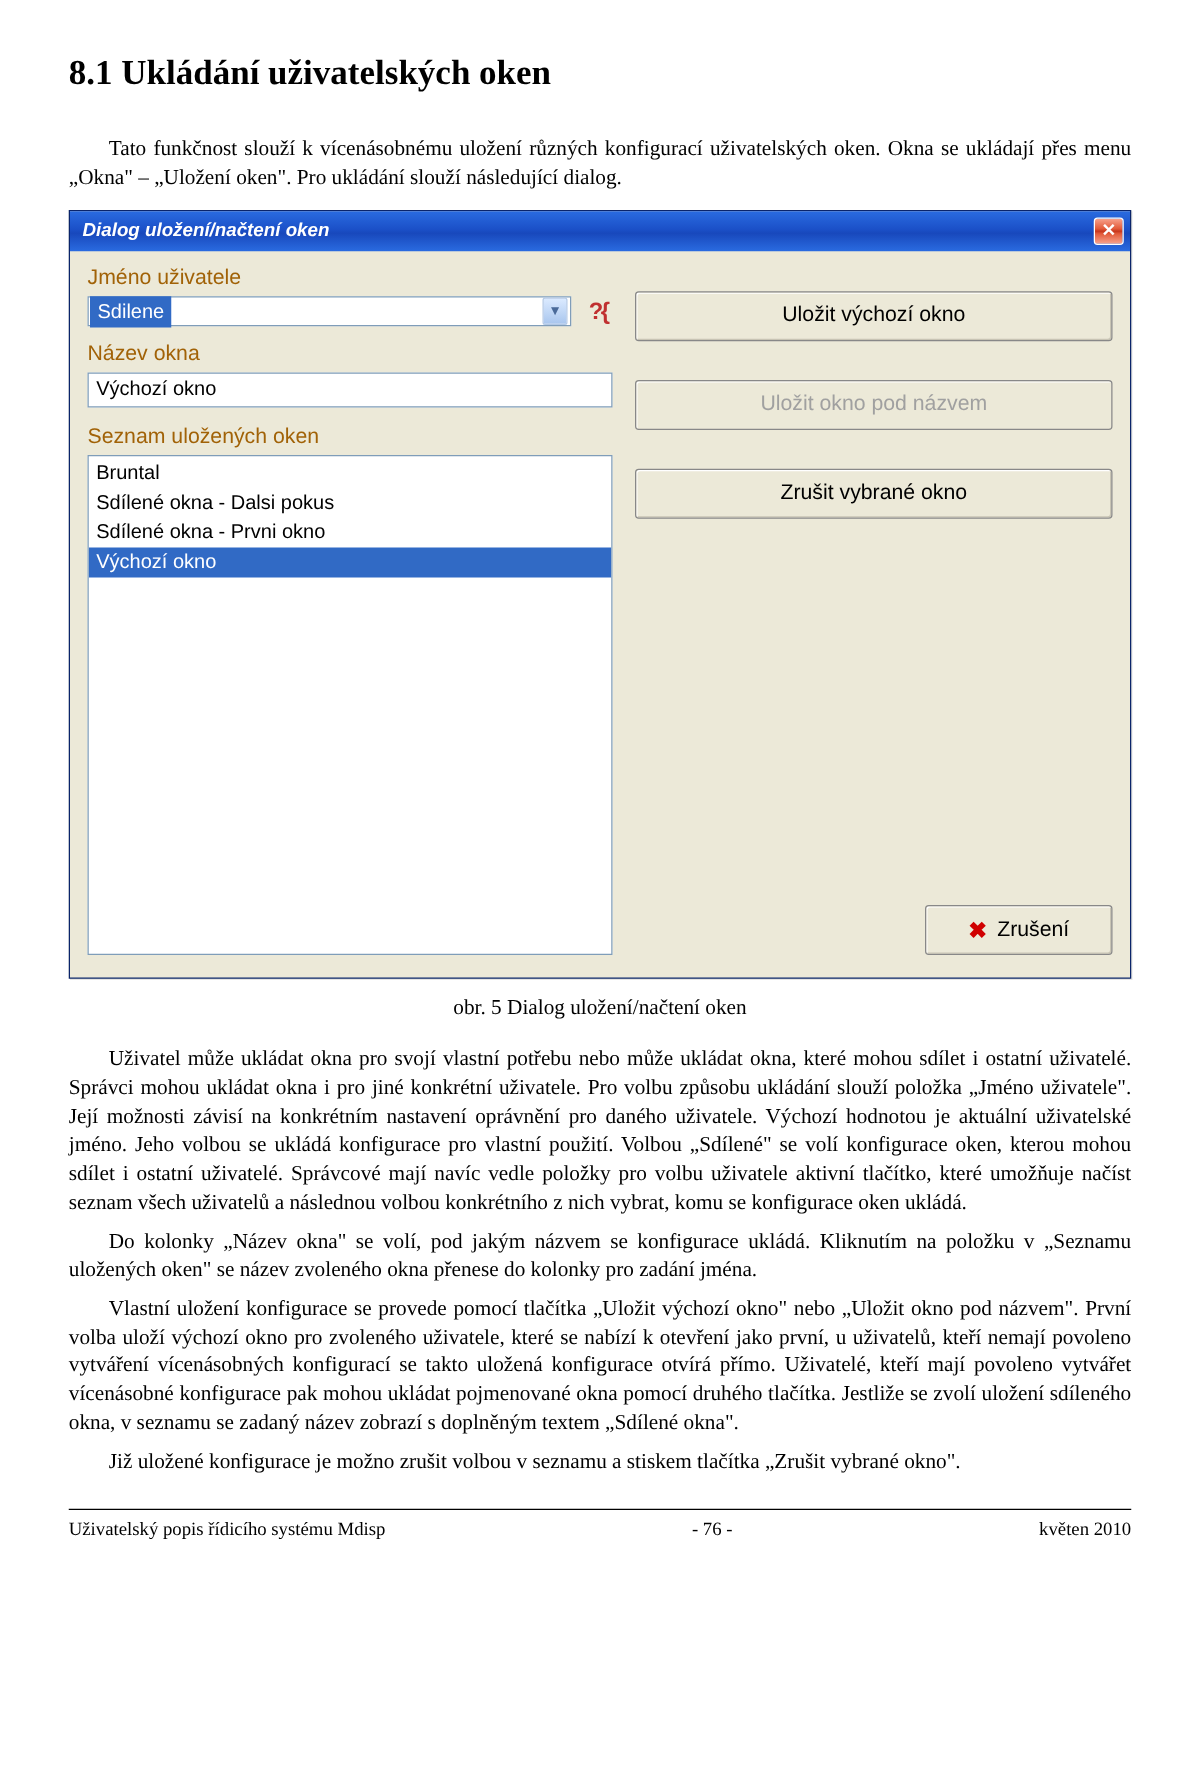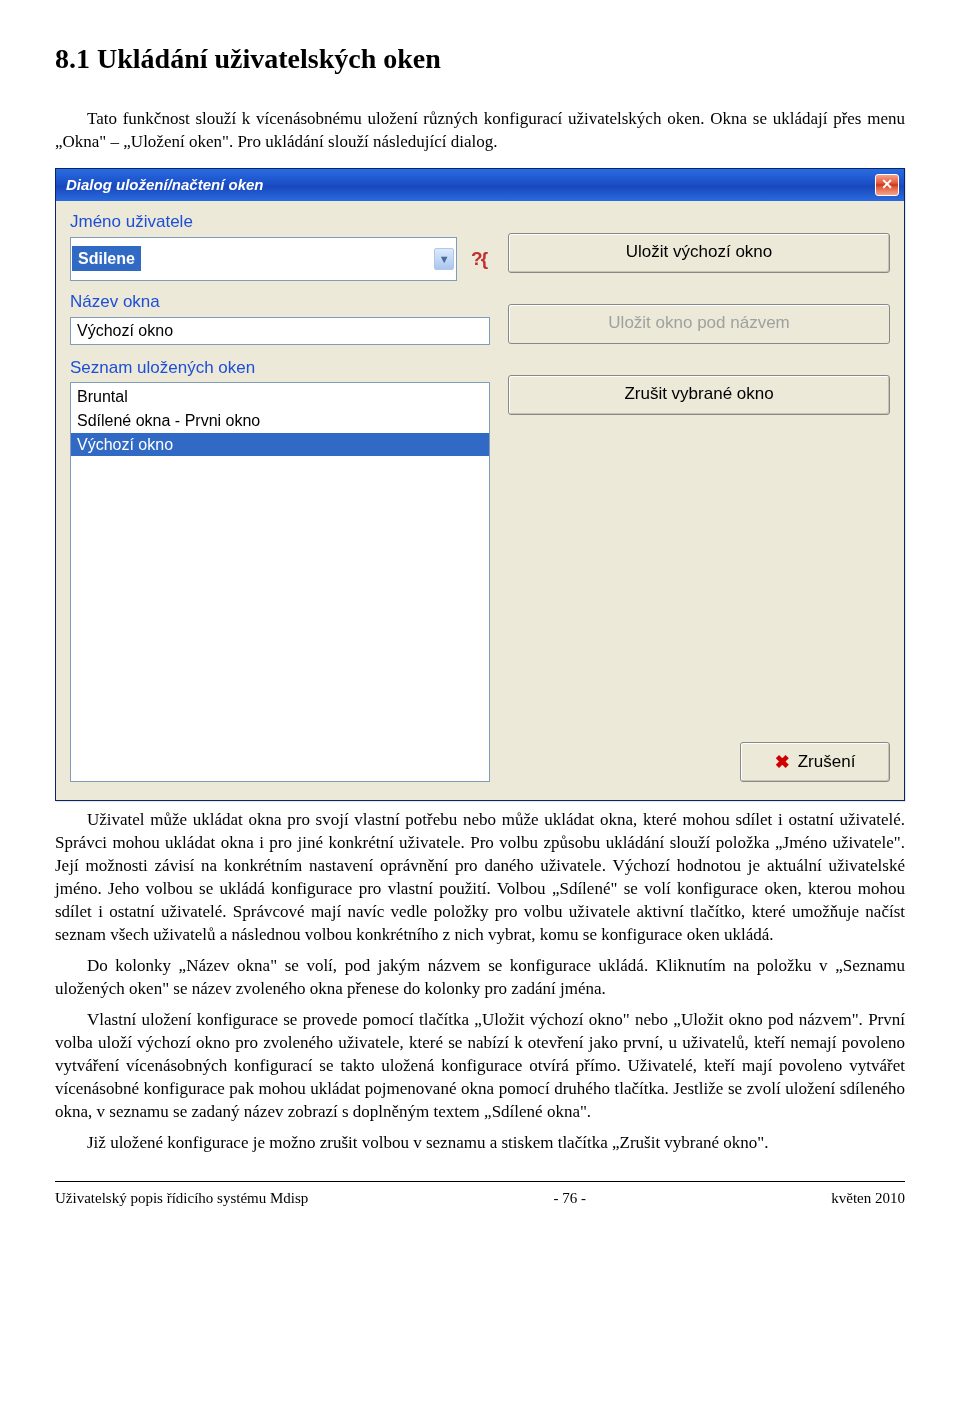--- a/index.html
+++ b/index.html
@@ -68,36 +68,35 @@
   }
   .dialog-body {
     padding: 10px 14px 18px 14px;
     display: flex;
     gap: 18px;
   }
   .dlg-left { flex: 1.1; }
   .dlg-right { flex: 1; display: flex; flex-direction: column; gap: 31px; padding-top: 22px; }
   .form-label {
     font-size: 17px;
-    color: #1d4ed8;
+    color: #a16207;
     margin-bottom: 3px;
     display: block;
   }
   .combo-row { display: flex; align-items: center; gap: 10px; margin-bottom: 10px; }
   .combo {
     flex: 1;
     background: #fff;
     border: 1px solid #7f9db9;
-    height: 44px;
+    height: 24px;
     display: flex;
     align-items: center;
     justify-content: space-between;
     padding: 0 2px 0 0;
     cursor: pointer;
-    font-weight: bold;
   }
   .combo .sel {
     background: #316ac5;
     color: #fff;
     padding: 2px 6px;
     margin: 1px 0 1px 1px;
     flex: 0 0 auto;
     font-size: 16px;
   }
   .combo .dd {
@@ -214,40 +213,42 @@
             </div>
             <span class="q-icon">?{</span>
           </div>
 
           <span class="form-label">Název okna</span>
           <div class="textinput">Výchozí okno</div>
 
           <span class="form-label">Seznam uložených oken</span>
           <div class="listbox" id="listbox">
               <div class="li">Bruntal</div>
+              <div class="li">Sdílené okna -  Dalsi pokus</div>
               <div class="li">Sdílené okna -  Prvni okno</div>
               <div class="li sel">Výchozí okno</div>
             </div>
         </div>
 
         <div class="dlg-right">
           <div class="winbtn">Uložit výchozí okno</div>
           <div class="winbtn disabled">Uložit okno pod názvem</div>
           <div class="winbtn">Zrušit vybrané okno</div>
           <div class="cancel-row">
             <div class="winbtn cancel-btn">
               <span class="x-icon">✖</span>
               <span>Zrušení</span>
             </div>
           </div>
         </div>
       </div>
     </div>
   </div>
 
+  <p class="fig-caption">obr.  5   Dialog uložení/načtení oken</p>
 
   <p class="body-para">Uživatel může ukládat okna pro svojí vlastní potřebu nebo může ukládat okna, které mohou sdílet i ostatní uživatelé. Správci mohou ukládat okna i pro jiné konkrétní uživatele. Pro volbu způsobu ukládání slouží položka „Jméno uživatele". Její možnosti závisí na konkrétním nastavení oprávnění pro daného uživatele. Výchozí hodnotou je aktuální uživatelské jméno. Jeho volbou se ukládá konfigurace pro vlastní použití. Volbou „Sdílené" se volí konfigurace oken, kterou mohou sdílet i ostatní uživatelé. Správcové mají navíc vedle položky pro volbu uživatele aktivní tlačítko, které umožňuje načíst seznam všech uživatelů a následnou volbou konkrétního z nich vybrat, komu se konfigurace oken ukládá.</p>
   <p class="body-para">Do kolonky „Název okna" se volí, pod jakým názvem se konfigurace ukládá. Kliknutím na položku v „Seznamu uložených oken" se název zvoleného okna přenese do kolonky pro zadání jména.</p>
   <p class="body-para">Vlastní uložení konfigurace se provede pomocí tlačítka „Uložit výchozí okno" nebo „Uložit okno pod názvem". První volba uloží výchozí okno pro zvoleného uživatele, které se nabízí k otevření jako první, u uživatelů, kteří nemají povoleno vytváření vícenásobných konfigurací se takto uložená konfigurace otvírá přímo. Uživatelé, kteří mají povoleno vytvářet vícenásobné konfigurace pak mohou ukládat pojmenované okna pomocí druhého tlačítka. Jestliže se zvolí uložení sdíleného okna, v seznamu se zadaný název zobrazí s doplněným textem „Sdílené okna".</p>
   <p class="body-para">Již uložené konfigurace je možno zrušit volbou v seznamu a stiskem tlačítka „Zrušit vybrané okno".</p>
 
   <hr class="footer-rule">
   <div class="footer">
     <span>Uživatelský popis řídicího systému Mdisp</span>
     <span>- 76 -</span>

